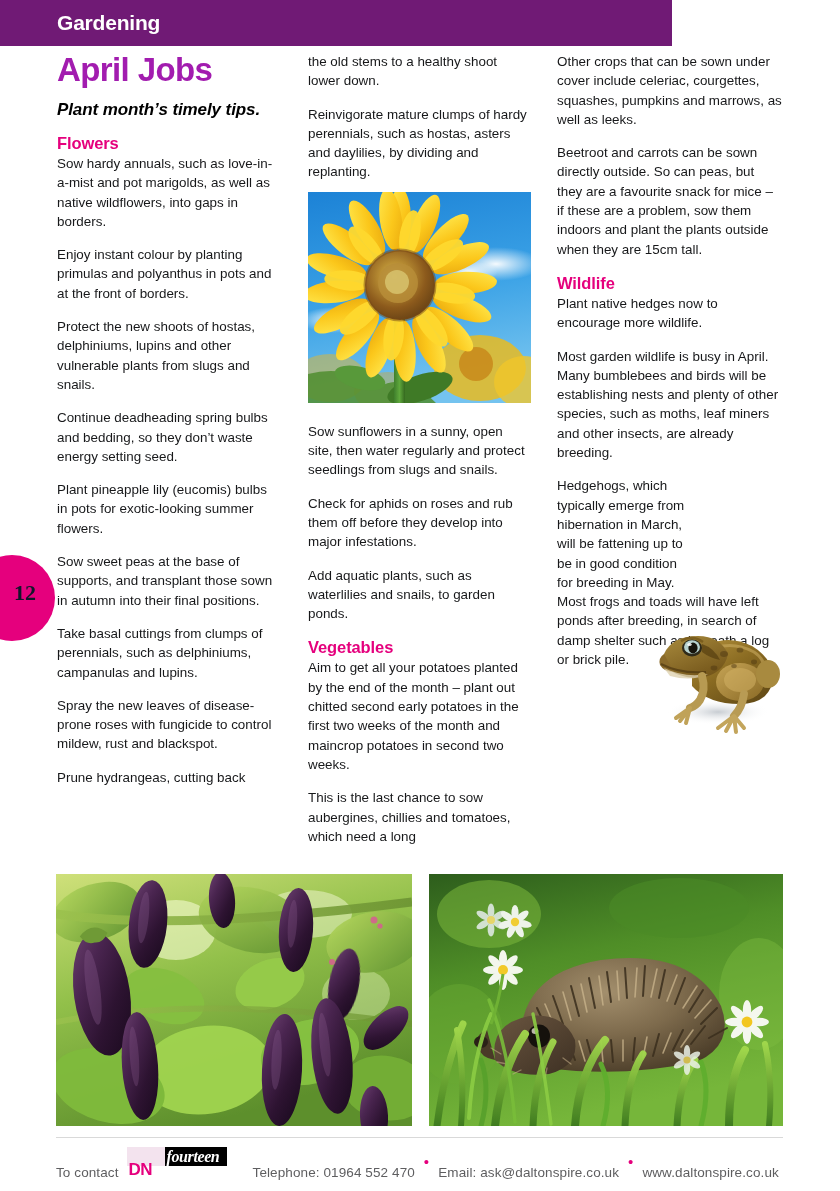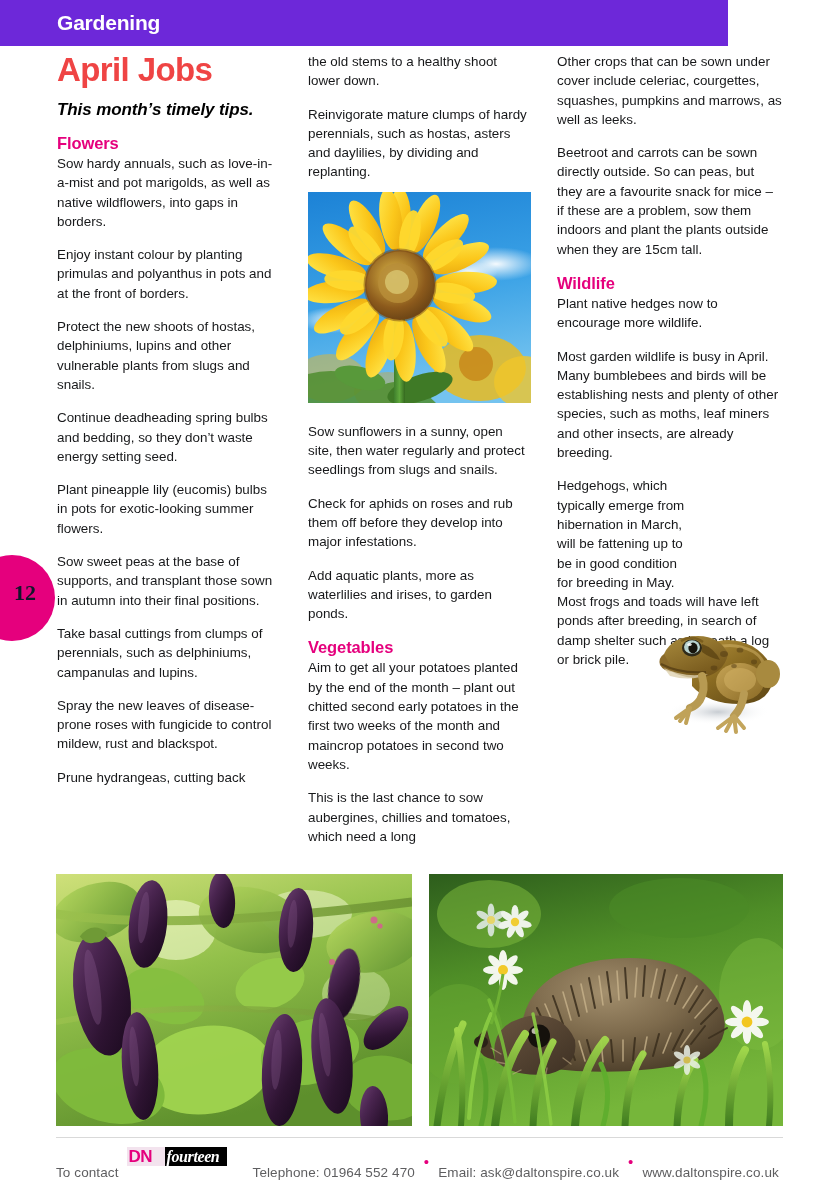--- a/index.html
+++ b/index.html
@@ -16,22 +16,22 @@
     position: relative;
     width: 840px;
     height: 1191px;
     background: #ffffff;
   }
 
   
   .topbar {
     position: absolute;
     left: 0; top: 0;
-    width: 728px; height: 46px;
-    background: #6d28d9;
+    width: 672px; height: 46px;
+    background: #701a75;
   }
   .topbar-title {
     position: absolute;
     left: 57px; top: 11px;
     color: #ffffff;
     font-size: 21px;
     font-weight: bold;
     letter-spacing: -0.2px;
     font-family: "Liberation Sans", sans-serif;
   }
@@ -68,21 +68,21 @@
   }
   .col1 { left: 57px;  width: 224px; }
   .col2 { left: 308px; width: 223px; }
   .col3 { left: 557px; width: 226px; }
 
   .headline {
     font-size: 33px;
     font-weight: bold;
     line-height: 36px;
     letter-spacing: -0.6px;
-    color: #ef4444;
+    color: #a21caf;
     margin-bottom: 11px;
     font-family: "Liberation Sans", sans-serif;
   }
 
   .standfirst {
     font-size: 17px;
     font-weight: bold;
     font-style: italic;
     line-height: 21px;
     color: #000000;
@@ -164,21 +164,21 @@
     flex: none;
   }
   .logo-dn-box {
     position: absolute;
     left: 0; top: 1px;
     width: 38px; height: 19px;
     background: #f3e3ee;
   }
   .logo-dn {
     position: absolute;
-    left: 2px; top: 1px;
+    left: 2px; top: 14px;
     font-size: 17px;
     font-weight: bold;
     color: #e5007d;
     line-height: 19px;
     letter-spacing: -0.5px;
     font-family: "Liberation Sans", sans-serif;
   }
   .logo-ft-box {
     position: absolute;
     left: 38px; top: 1px;
@@ -215,41 +215,41 @@
   <div class="topbar">
     <div class="topbar-title">Gardening</div>
   </div>
 
   <div class="page-bubble">
     <div class="page-bubble-num">12</div>
   </div>
 
   <div class="col col1">
     <div class="headline">April Jobs</div>
-    <div class="standfirst">This month’s timely tips.</div>
+    <div class="standfirst">Plant month’s timely tips.</div>
     <div class="subhead">Flowers</div>
     <p class="body">Sow hardy annuals, such as love-in-a-mist and pot marigolds, as well as native wildflowers, into gaps in borders.</p>
     <p class="body">Enjoy instant colour by planting primulas and polyanthus in pots and at the front of borders.</p>
     <p class="body">Protect the new shoots of hostas, delphiniums, lupins and other vulnerable plants from slugs and snails.</p>
     <p class="body">Continue deadheading spring bulbs and bedding, so they don’t waste energy setting seed.</p>
     <p class="body">Plant pineapple lily (eucomis) bulbs in pots for exotic-looking summer flowers.</p>
     <p class="body">Sow sweet peas at the base of supports, and transplant those sown in autumn into their final positions.</p>
     <p class="body">Take basal cuttings from clumps of perennials, such as delphiniums, campanulas and lupins.</p>
     <p class="body">Spray the new leaves of disease-prone roses with fungicide to control mildew, rust and blackspot.</p>
     <p class="body">Prune hydrangeas, cutting back</p>
   </div>
 
   <div class="col col2">
     <p class="body">the old stems to a healthy shoot lower down.</p>
     <p class="body">Reinvigorate mature clumps of hardy perennials, such as hostas, asters and daylilies, by dividing and replanting.</p>
 
     <div style="height:226px;"></div>
     <p class="body">Sow sunflowers in a sunny, open site, then water regularly and protect seedlings from slugs and snails.</p>
     <p class="body">Check for aphids on roses and rub them off before they develop into major infestations.</p>
-    <p class="body">Add aquatic plants, more as waterlilies and irises, to garden ponds.</p>
+    <p class="body">Add aquatic plants, such as waterlilies and snails, to garden ponds.</p>
     <div class="subhead">Vegetables</div>
     <p class="body">Aim to get all your potatoes planted by the end of the month – plant out chitted second early potatoes in the first two weeks of the month and maincrop potatoes in second two weeks.</p>
     <p class="body">This is the last chance to sow aubergines, chillies and tomatoes, which need a long</p>
   </div>
 
   <div class="col col3">
     <p class="body">Other crops that can be sown under cover include celeriac, courgettes, squashes, pumpkins and marrows, as well as leeks.</p>
     <p class="body">Beetroot and carrots can be sown directly outside. So can peas, but they are a favourite snack for mice – if these are a problem, sow them indoors and plant the plants outside when they are 15cm tall.</p>
     <div class="subhead">Wildlife</div>
     <p class="body">Plant native hedges now to encourage more wildlife.</p>

